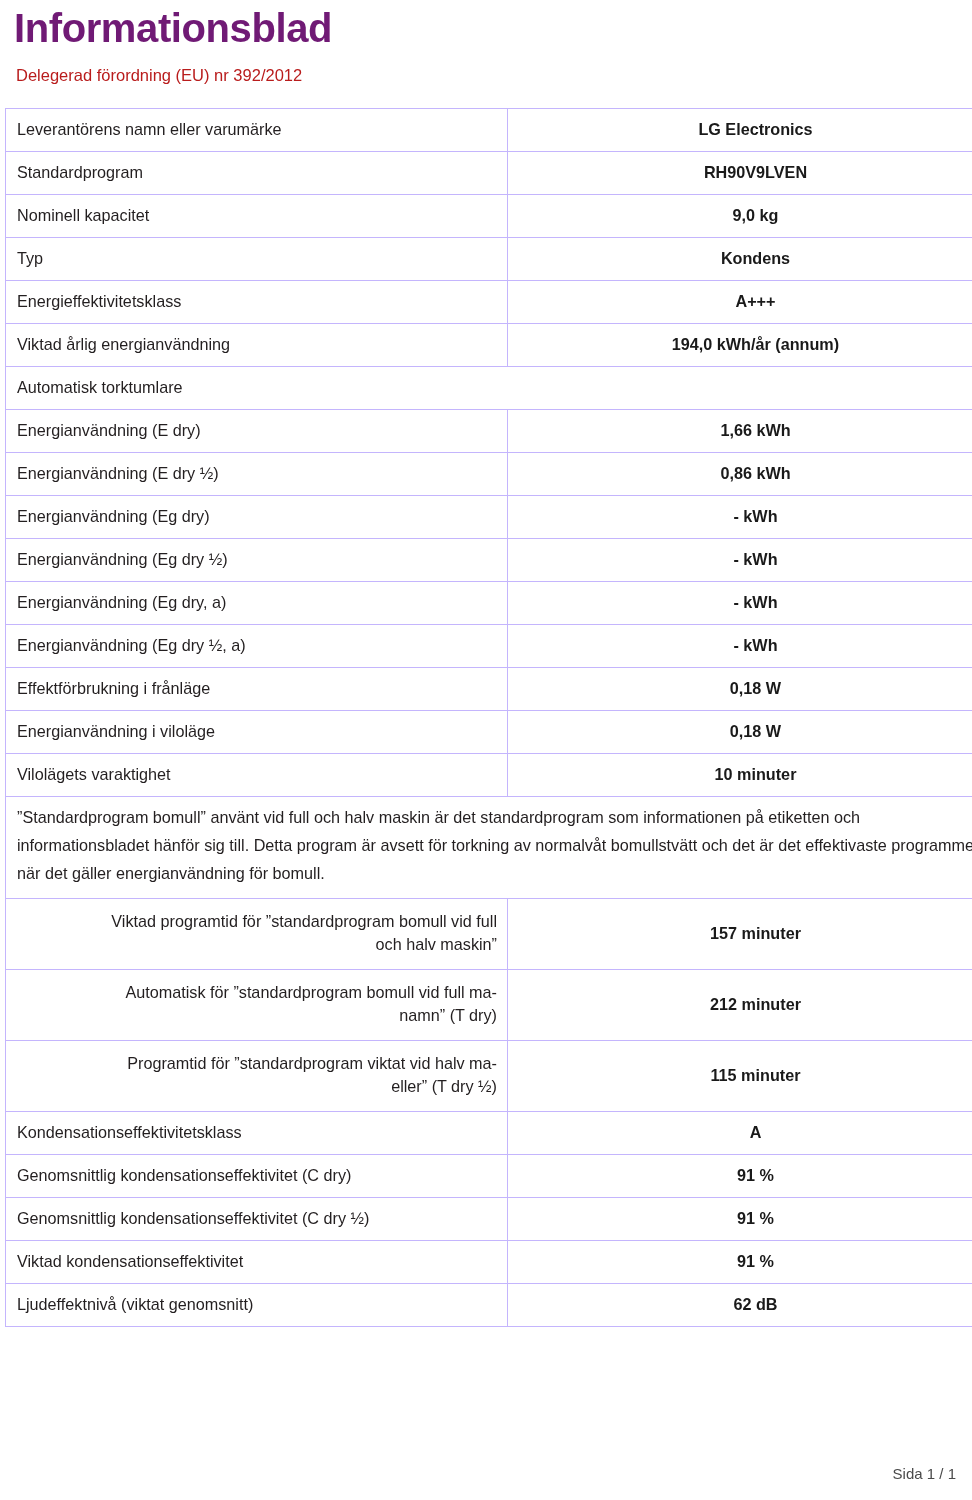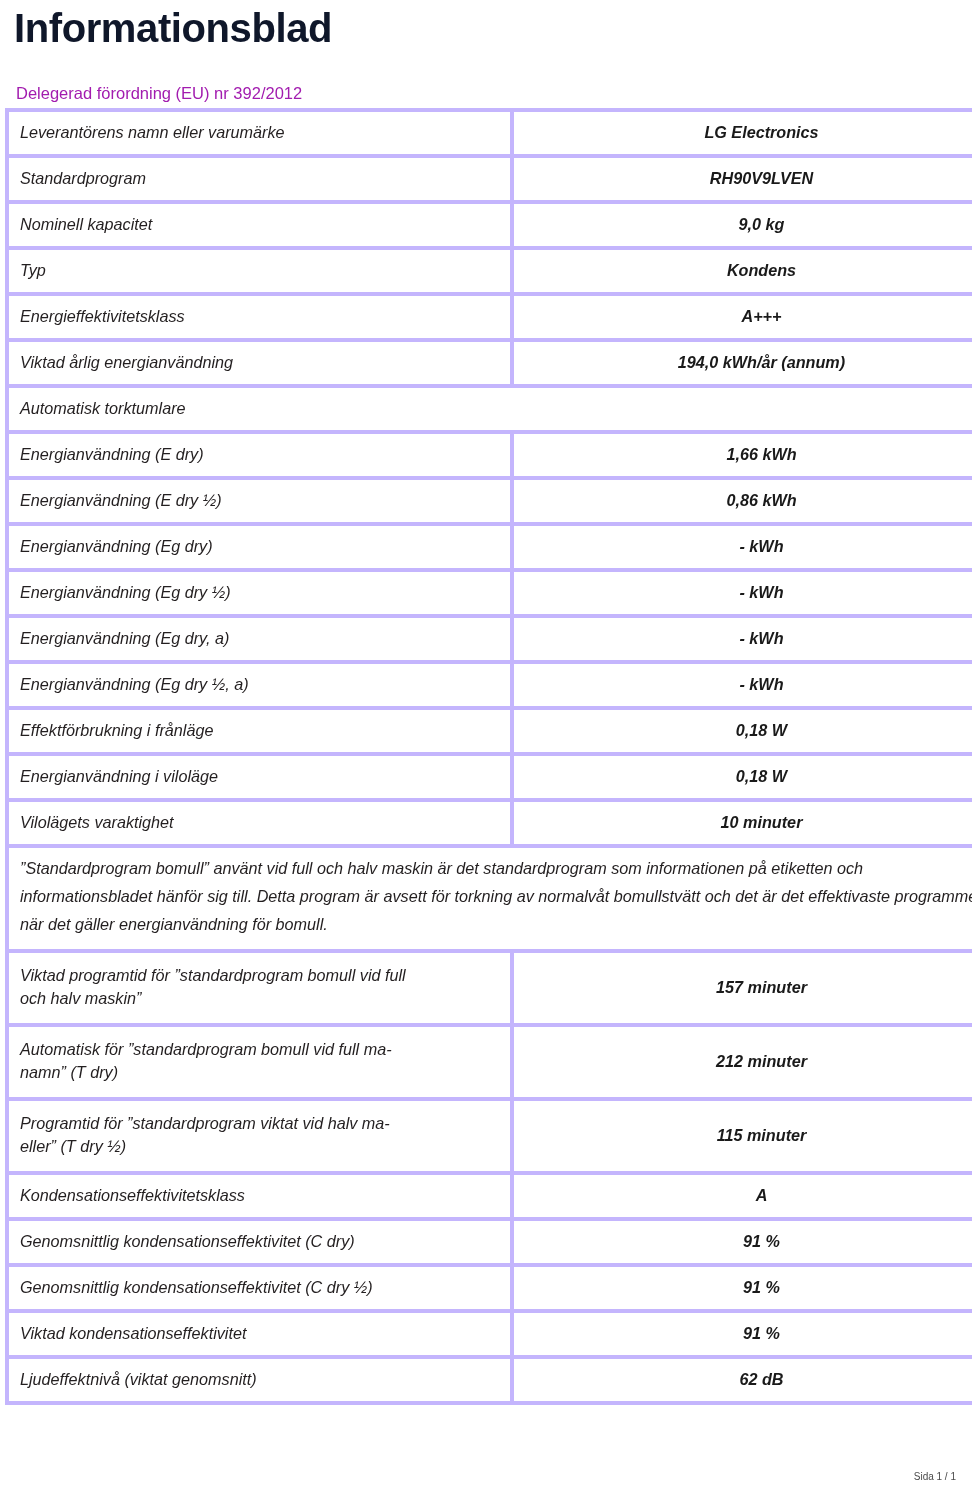--- a/index.html
+++ b/index.html
@@ -26,51 +26,50 @@
   }
 
   
   .doc-title {
     position: absolute;
     left: 14px;
     top: 6px;
     font-size: 40px;
     font-weight: bold;
     letter-spacing: -0.4px;
-    color: #0f172a;
+    color: #701a75;
     line-height: 1.12;
     white-space: nowrap;
   }
   .doc-subtitle {
     position: absolute;
     left: 16px;
-    top: 84px;
+    top: 66px;
     font-size: 16.5px;
     font-weight: normal;
-    color: #a21caf;
+    color: #b91c1c;
     line-height: 1.2;
     white-space: nowrap;
   }
 
   
   .spec-table {
     position: absolute;
     left: 5px;
     top: 108px;
     width: 961px;
     border-collapse: collapse;
     table-layout: fixed;
   }
   .spec-table td {
-    border: 4px solid #c4b5fd;
+    border: 1px solid #c4b5fd;
     padding: 0;
     vertical-align: middle;
     font-size: 16.2px;
     line-height: 1.42;
-    font-style: italic;
   }
   .spec-table td.label {
     width: 480px;
     padding: 4px 10px 5px 11px;
     text-align: left;
     font-weight: normal;
     color: #231f20;
   }
   .spec-table td.value {
     width: 479px;
@@ -96,29 +95,30 @@
     line-height: 1.72;
     font-size: 16.2px;
   }
 
   .label-lines {
     display: block;
   }
   .label-lines .ln {
     display: block;
     white-space: nowrap;
+    text-align: right;
   }
 
   
   .page-footer {
     position: absolute;
     right: 16px;
     bottom: 18px;
     font-family: "Liberation Sans", "DejaVu Sans", sans-serif;
-    font-size: 10px;
+    font-size: 15px;
     color: #4a4a4a;
     white-space: nowrap;
   }
 </style>
 </head>
 <body>
 
 <div class="page">
 
   <div class="doc-title">Informationsblad</div>

